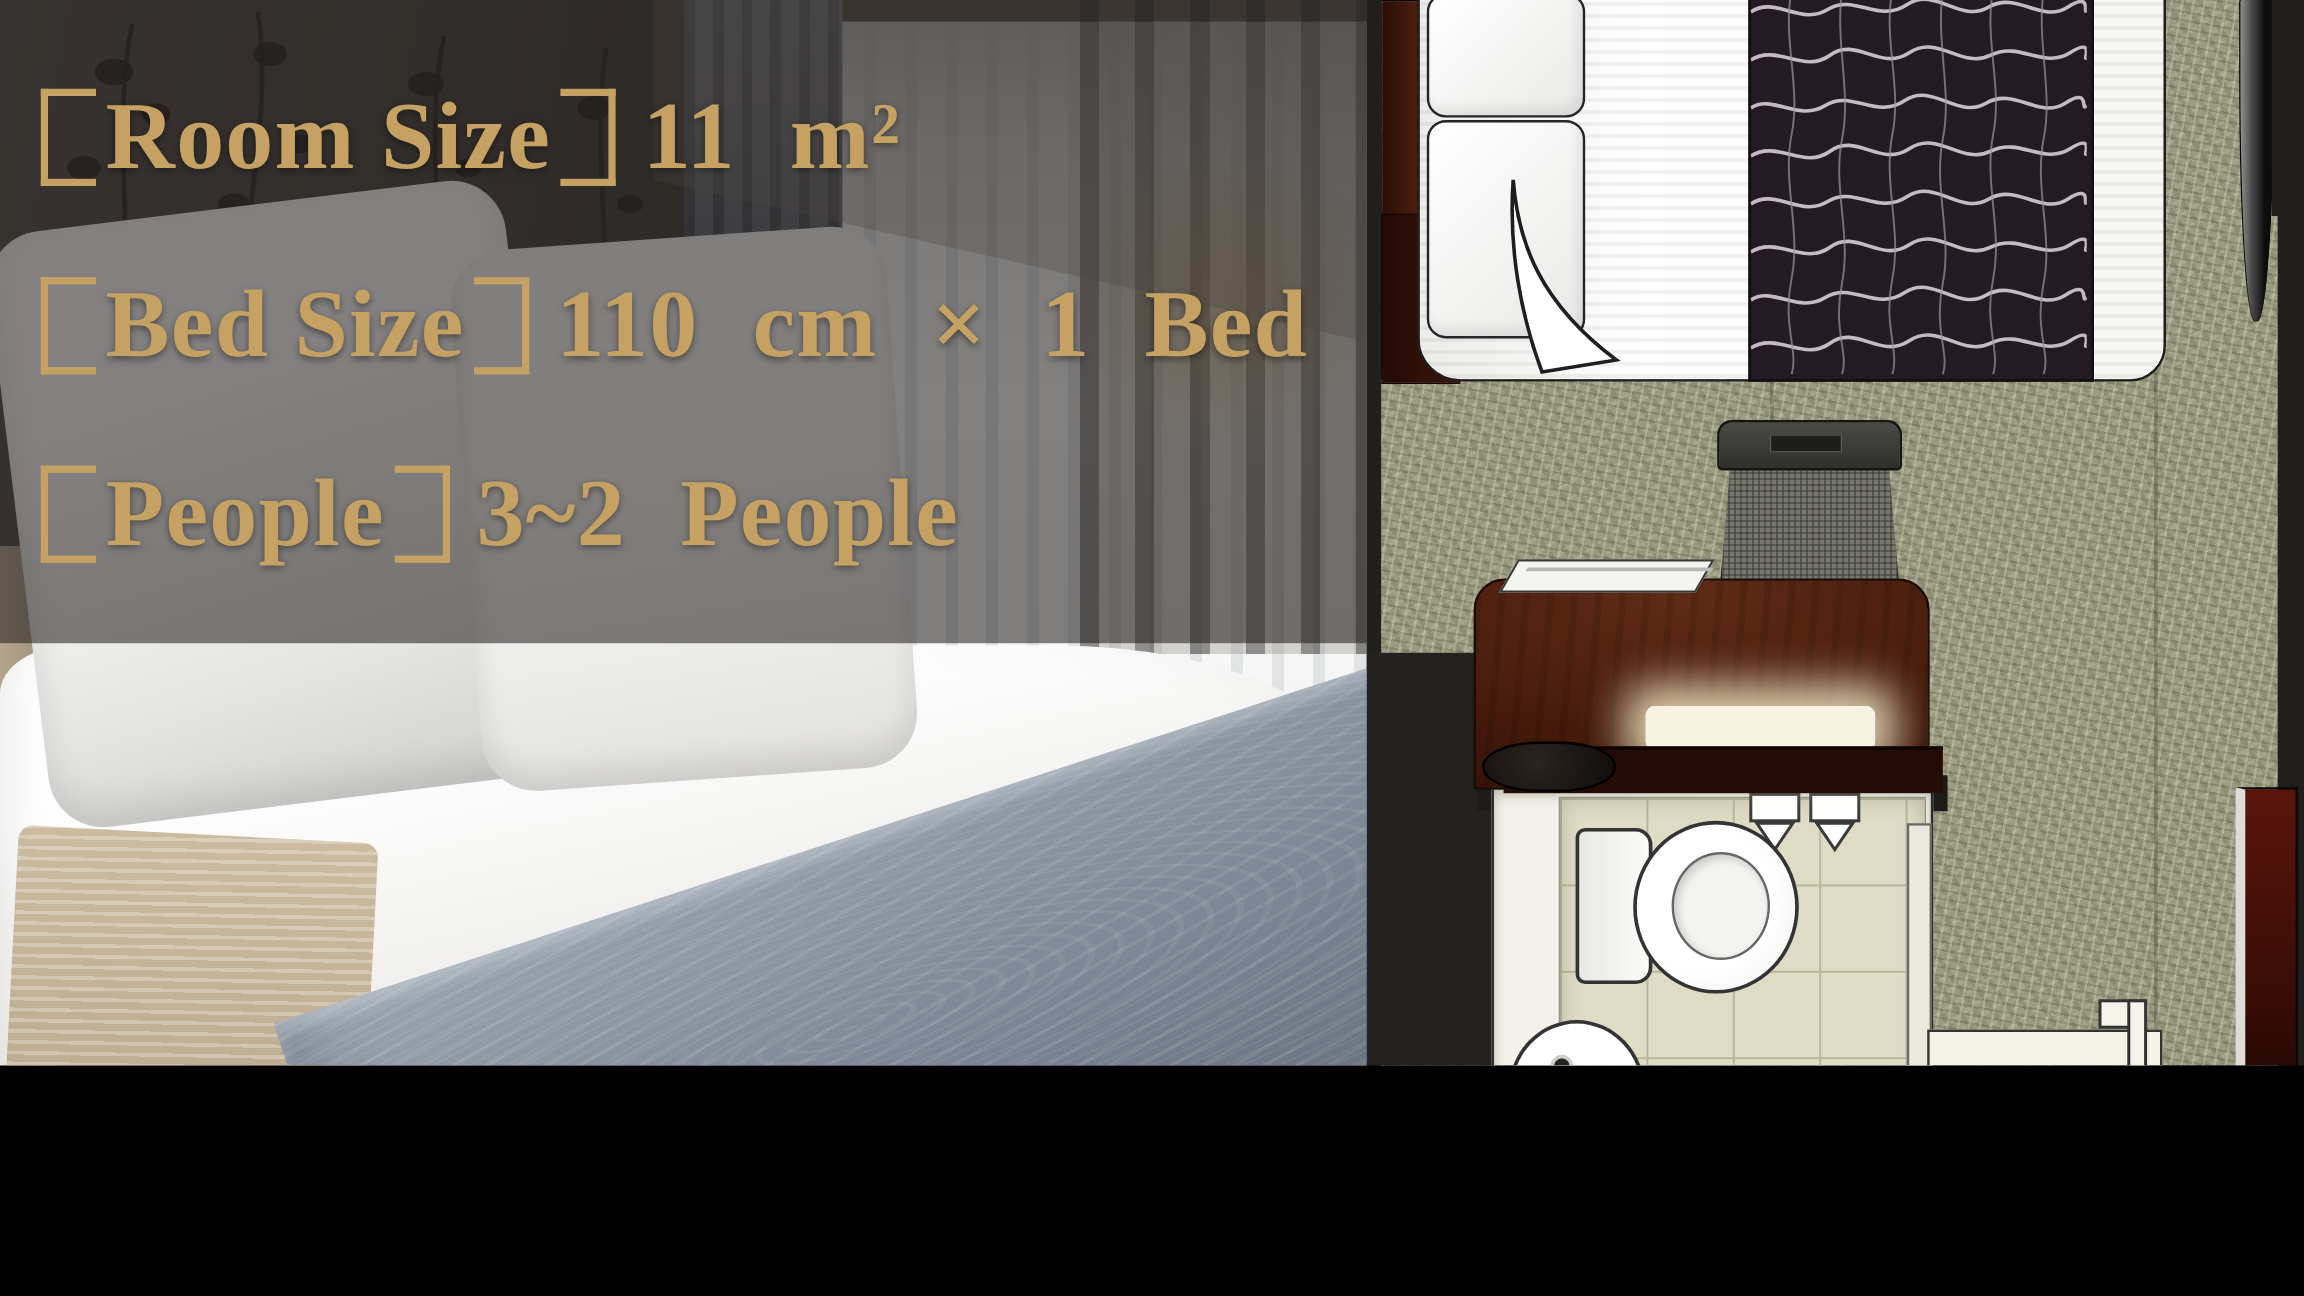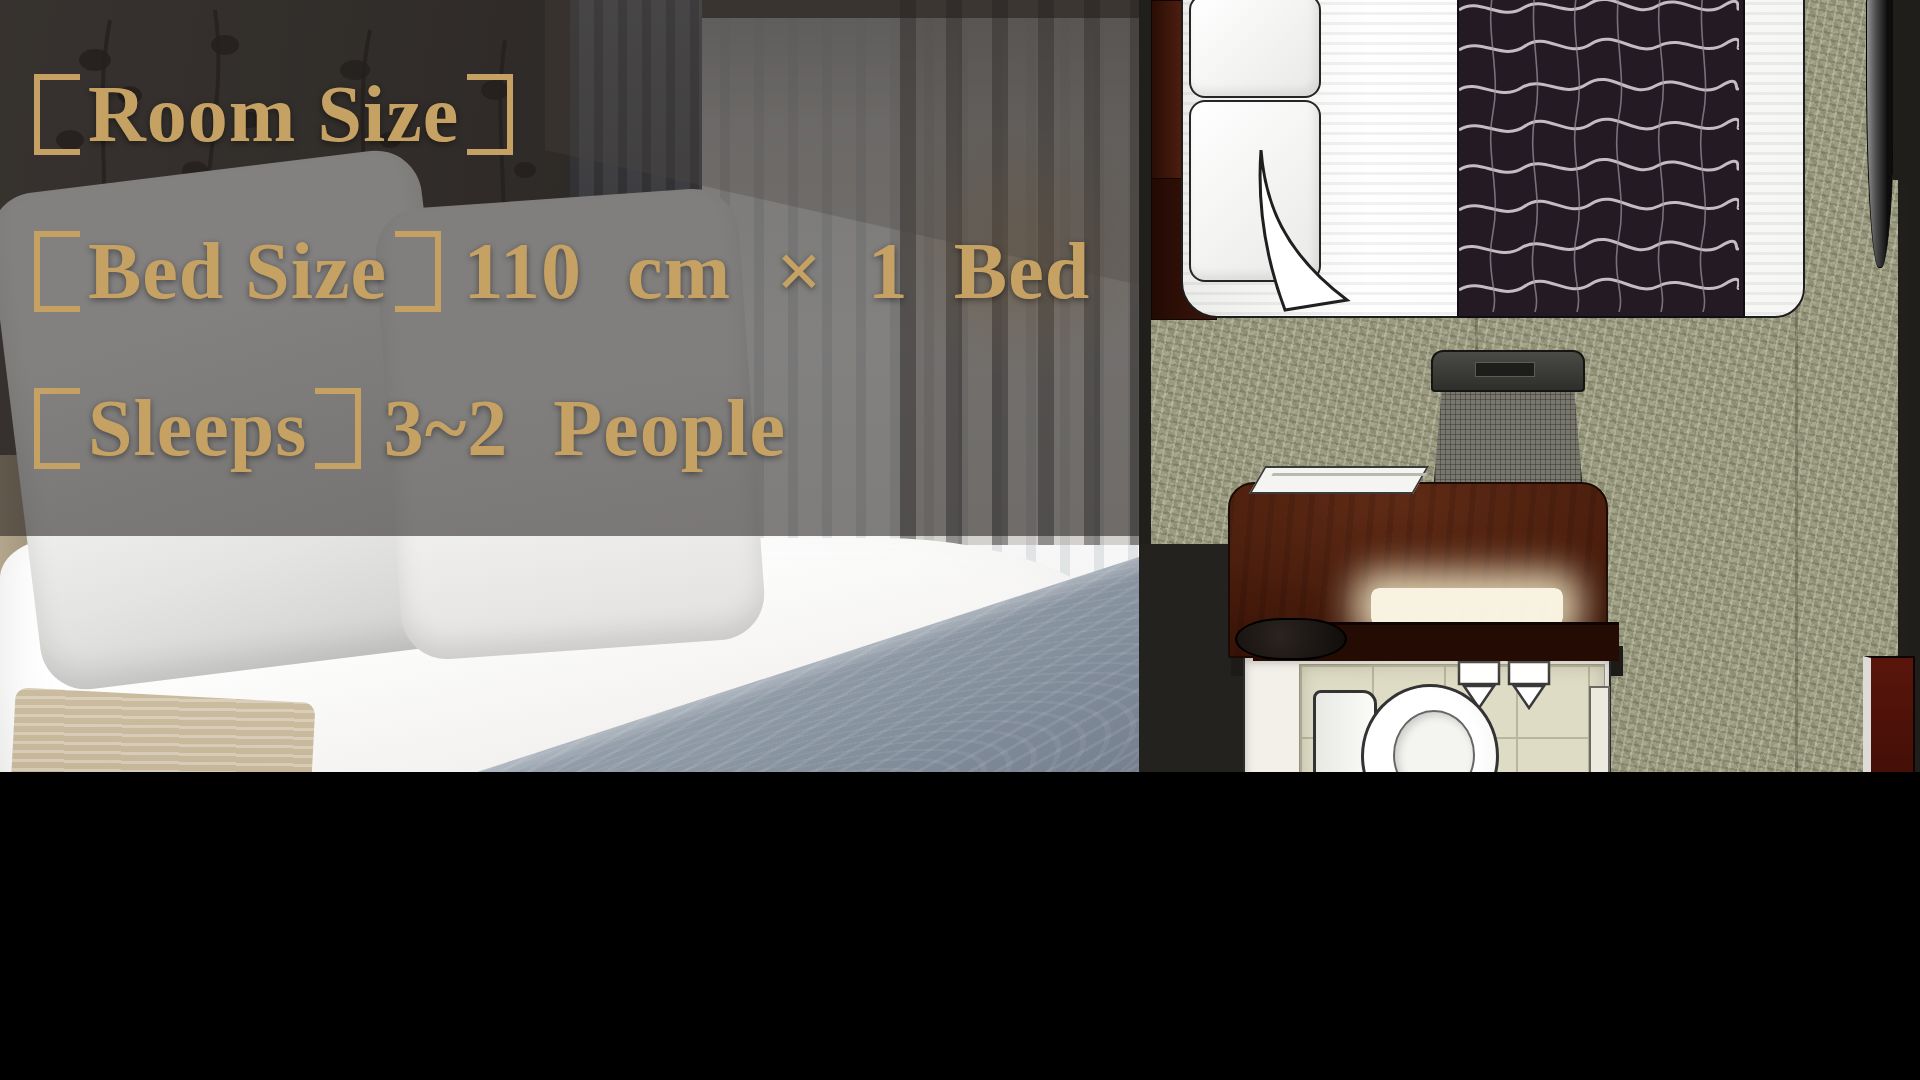--- a/index.html
+++ b/index.html
@@ -1,16 +1,16 @@
 <!DOCTYPE html>
 <html style="--gold: #c5a263;"><head>
 <meta charset="utf-8">
 <style>
   html,body{margin:0;padding:0;background:#000;}
-  .stage{position:relative;width:1920px;height:772px;overflow:hidden;
+  .stage{position:relative;width:1920px;height:888px;overflow:hidden;
          font-family:"Liberation Serif","DejaVu Serif",serif;background:#211f1c;}
 
   
   .photo{position:absolute;left:0;top:0;width:1139px;height:1080px;overflow:hidden;background:#4c4641;}
   .wallpaper{position:absolute;left:0;top:0;width:620px;height:705px;
              background:linear-gradient(100deg,#57514c 0%,#4a4540 55%,#403b37 100%);}
   .window{position:absolute;left:686px;top:18px;width:453px;height:706px;
           background:linear-gradient(180deg,#c6cacc 0%,#edf0f0 16%,#ffffff 45%,#f5f6f5 78%,#e3e5e5 100%);}
   .window::after{content:"";position:absolute;inset:0;
           background:repeating-linear-gradient(90deg,rgba(186,192,196,.34) 0 10px,rgba(255,255,255,0) 10px 34px);}
@@ -243,27 +243,27 @@
     <div class="duvet"></div>
     <div class="pillow pillow-left"></div>
     <div class="pillow pillow-right"></div>
     <div class="bedskirt"></div>
     <div class="runner-photo"></div>
     <div class="floor-corner"></div>
     <div class="overlay"></div>
 
     <div class="specs">
       <div class="spec-line">
-        <span class="bk bk-open"></span><span class="spec-label">Room Size</span><span class="bk bk-close"></span>
+        <span class="bk bk-open"></span><span class="spec-label">Room Size</span><span class="bk bk-close"></span><span class="spec-value">11 m²</span>
       </div>
       <div class="spec-line">
         <span class="bk bk-open"></span><span class="spec-label">Bed Size</span><span class="bk bk-close"></span><span class="spec-value">110 cm × 1 Bed</span>
       </div>
       <div class="spec-line">
-        <span class="bk bk-open"></span><span class="spec-label">Sleeps</span><span class="bk bk-close"></span><span class="spec-value">3~2 People</span>
+        <span class="bk bk-open"></span><span class="spec-label">People</span><span class="bk bk-close"></span><span class="spec-value">3~2 People</span>
       </div>
     </div>
   </section>
 
   <section class="plan">
     <div class="carpet"></div>
     <div class="seam" style="left:336px;"></div>
     <div class="seam" style="left:656px;"></div>
     <div class="charcoal-bl"></div>
     <div class="desk-shadow"></div>

